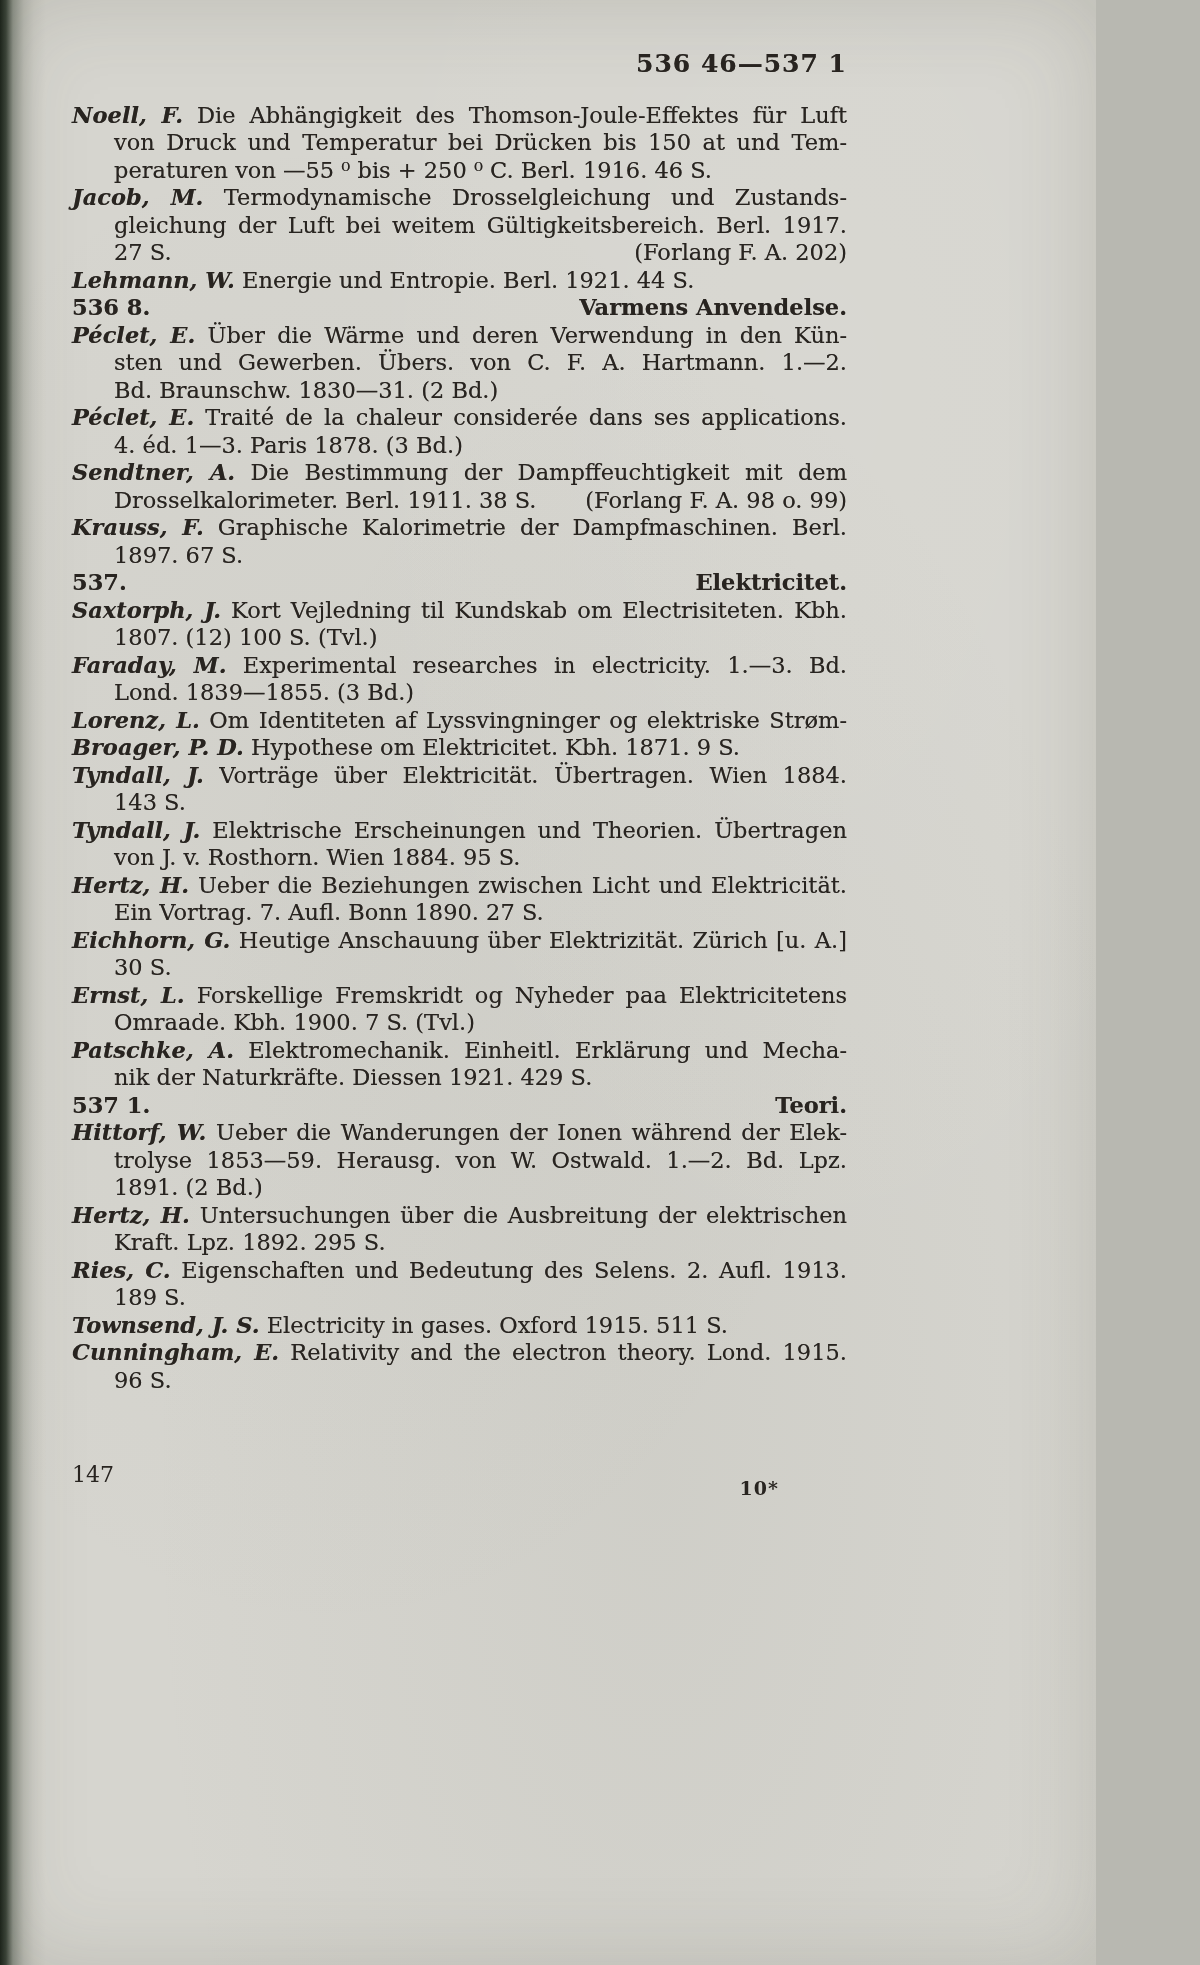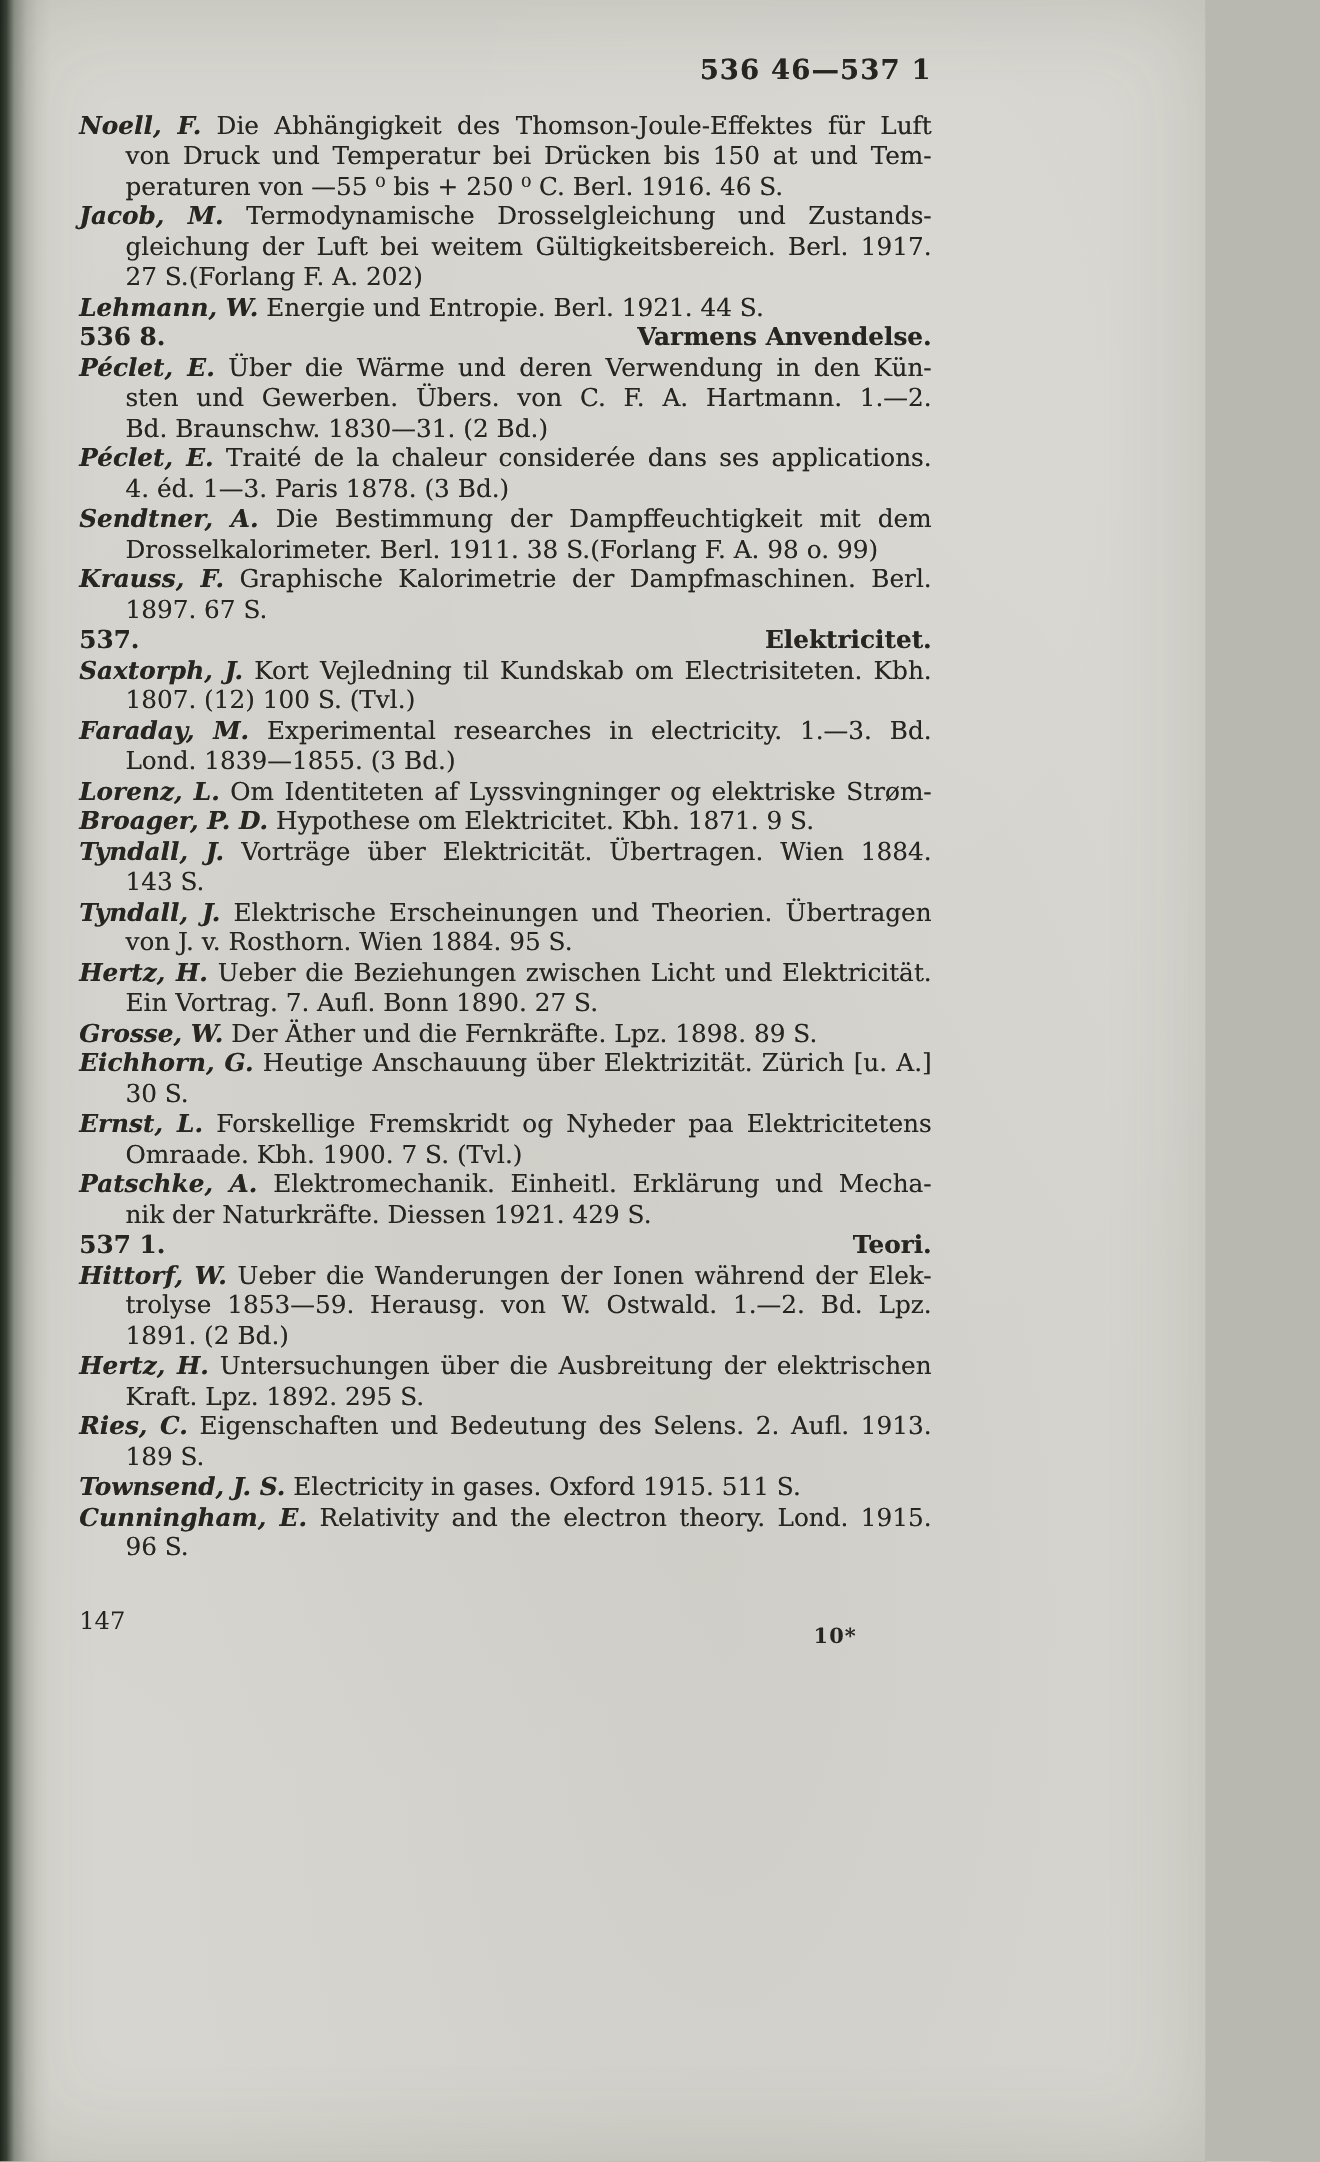--- a/index.html
+++ b/index.html
@@ -57,20 +57,21 @@
   .entry { margin: 0; }
   .line {
     text-align: justify;
     text-align-last: justify;
     text-justify: inter-word;
   }
   .line.last { text-align-last: left; }
   .line.cont { padding-left: 42px; box-sizing: border-box; }
   .line.split {
     display: flex;
+    justify-content: space-between;
   }
   .author { font-weight: bold; font-style: italic; }
   .section {
     display: flex;
     justify-content: space-between;
     font-weight: bold;
   }
   .footer {
     position: absolute;
     left: 72px;
@@ -179,23 +180,20 @@
   <div class="entry">
           <div class="line"><span class="author">Tyndall, J.</span> Elektrische Erscheinungen und Theorien. Übertragen</div>
           <div class="line cont last">von J. v. Rosthorn. Wien 1884. 95 S.</div>
         </div>
 
   <div class="entry">
           <div class="line"><span class="author">Hertz, H.</span> Ueber die Beziehungen zwischen Licht und Elektricität.</div>
           <div class="line cont last">Ein Vortrag. 7. Aufl. Bonn 1890. 27 S.</div>
         </div>
 
-  <div class="entry">
-          <div class="line last"><span class="author">Grosse, W.</span> Der Äther und die Fernkräfte. Lpz. 1898. 89 S.</div>
-        </div>
 
   <div class="entry">
           <div class="line"><span class="author">Eichhorn, G.</span> Heutige Anschauung über Elektrizität. Zürich [u. A.]</div>
           <div class="line cont last">30 S.</div>
         </div>
 
   <div class="entry">
           <div class="line"><span class="author">Ernst, L.</span> Forskellige Fremskridt og Nyheder paa Elektricitetens</div>
           <div class="line cont last">Omraade. Kbh. 1900. 7 S. (Tvl.)</div>
         </div>

